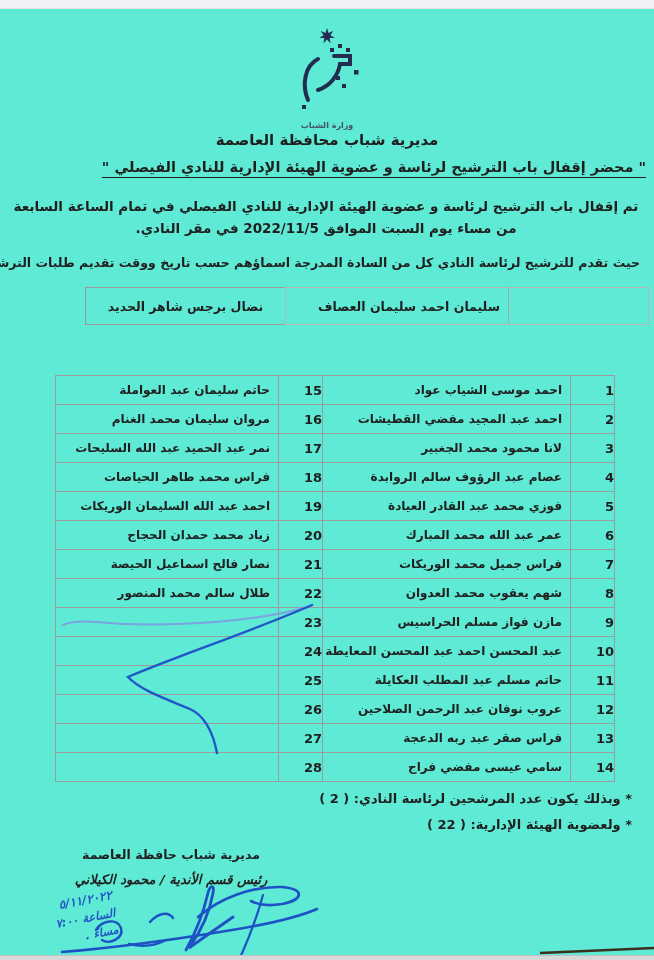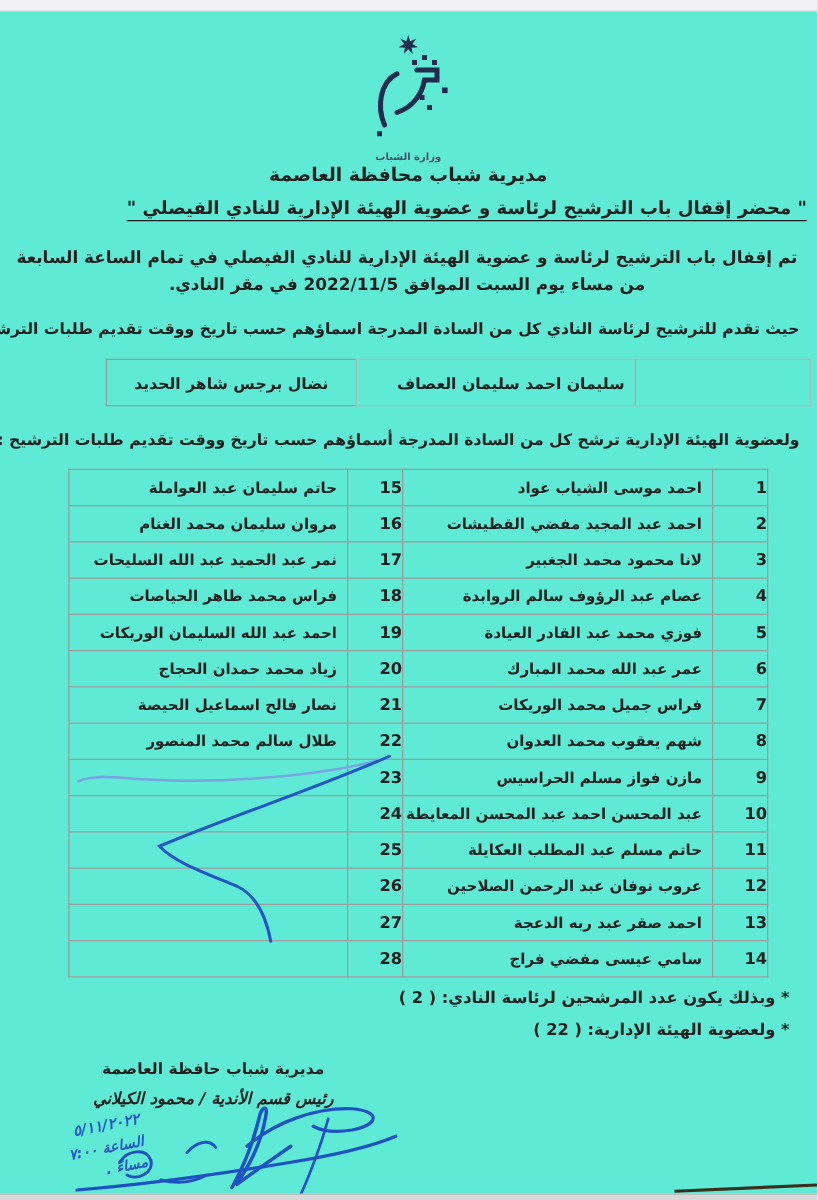--- a/index.html
+++ b/index.html
@@ -120,21 +120,20 @@
       </colgroup>
     <tbody>
         <tr>
       <td class="p-empty"></td>
       <td class="p-right">سليمان احمد سليمان العصاف</td>
       <td class="p-left">نضال برجس شاهر الحديد</td>
     </tr>
   </tbody>
     </table>
 
-  <div class="sentence s2">ولعضوية الهيئة الإدارية ترشح كل من السادة المدرجة أسماؤهم حسب تاريخ ووقت تقديم طلبات الترشيح :</div>
 
   <table class="main-table">
     <colgroup>
         <col style="width:44px">
         <col style="width:248px">
         <col style="width:44px">
         <col style="width:223px">
       </colgroup>
     <tbody>
         <tr>
@@ -204,21 +203,21 @@
           <td class="name"></td>
         </tr>
         <tr>
           <td class="num">12</td>
           <td class="name">عروب نوفان عبد الرحمن الصلاحين</td>
           <td class="num">26</td>
           <td class="name"></td>
         </tr>
         <tr>
           <td class="num">13</td>
-          <td class="name">احمد صقر عبد ربه الدعجة</td>
+          <td class="name">فراس صقر عبد ربه الدعجة</td>
           <td class="num">27</td>
           <td class="name"></td>
         </tr>
         <tr>
           <td class="num">14</td>
           <td class="name">سامي عيسى مفضي فراج</td>
           <td class="num">28</td>
           <td class="name"></td>
         </tr>
       </tbody>

